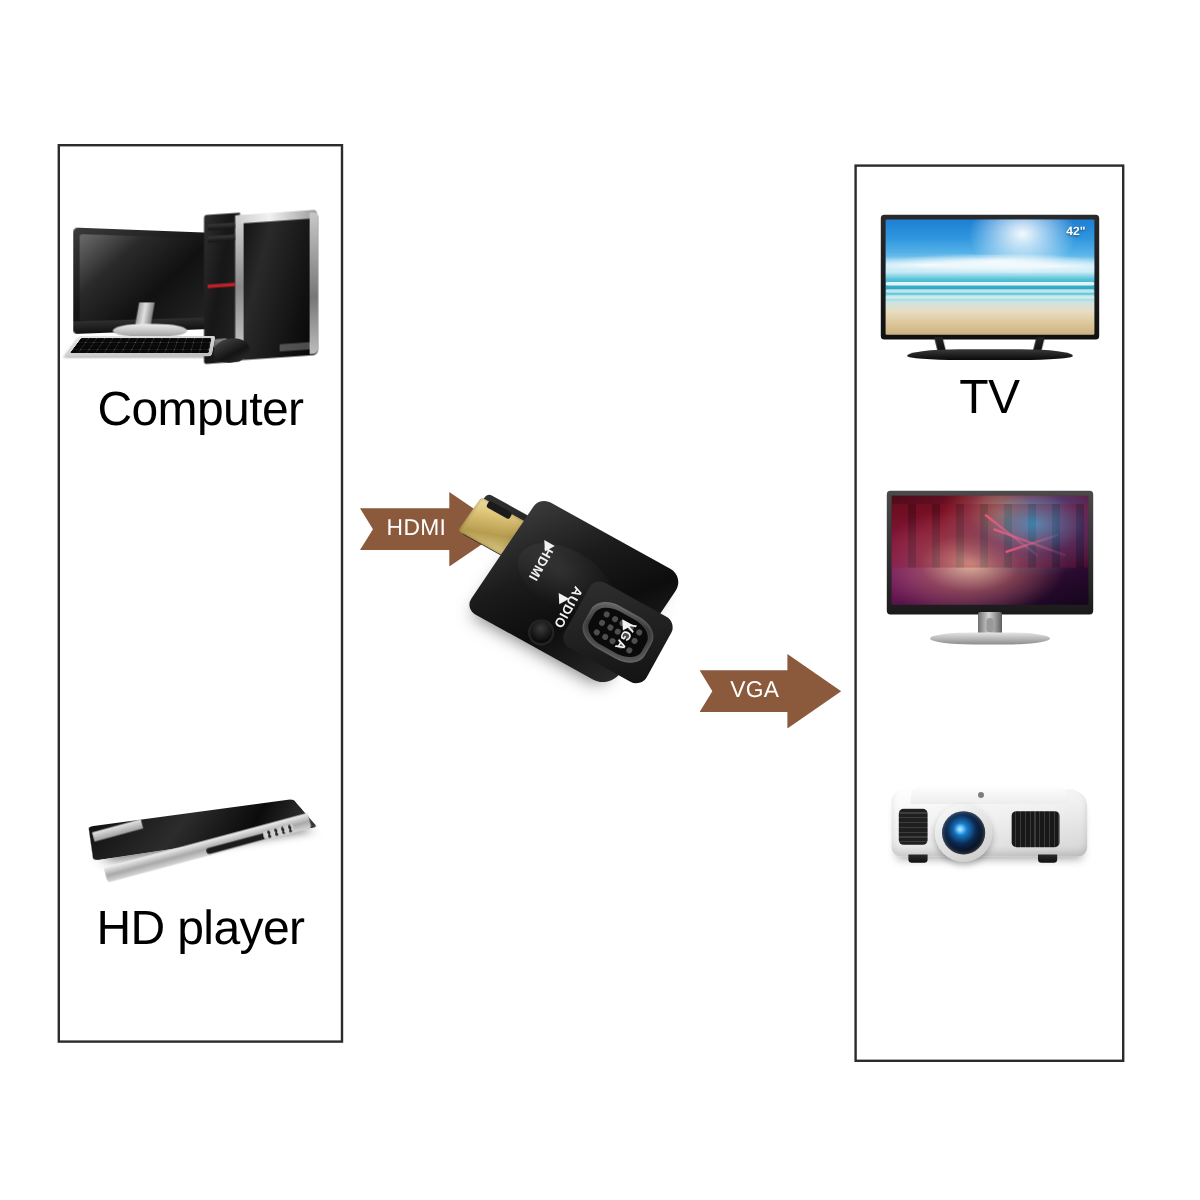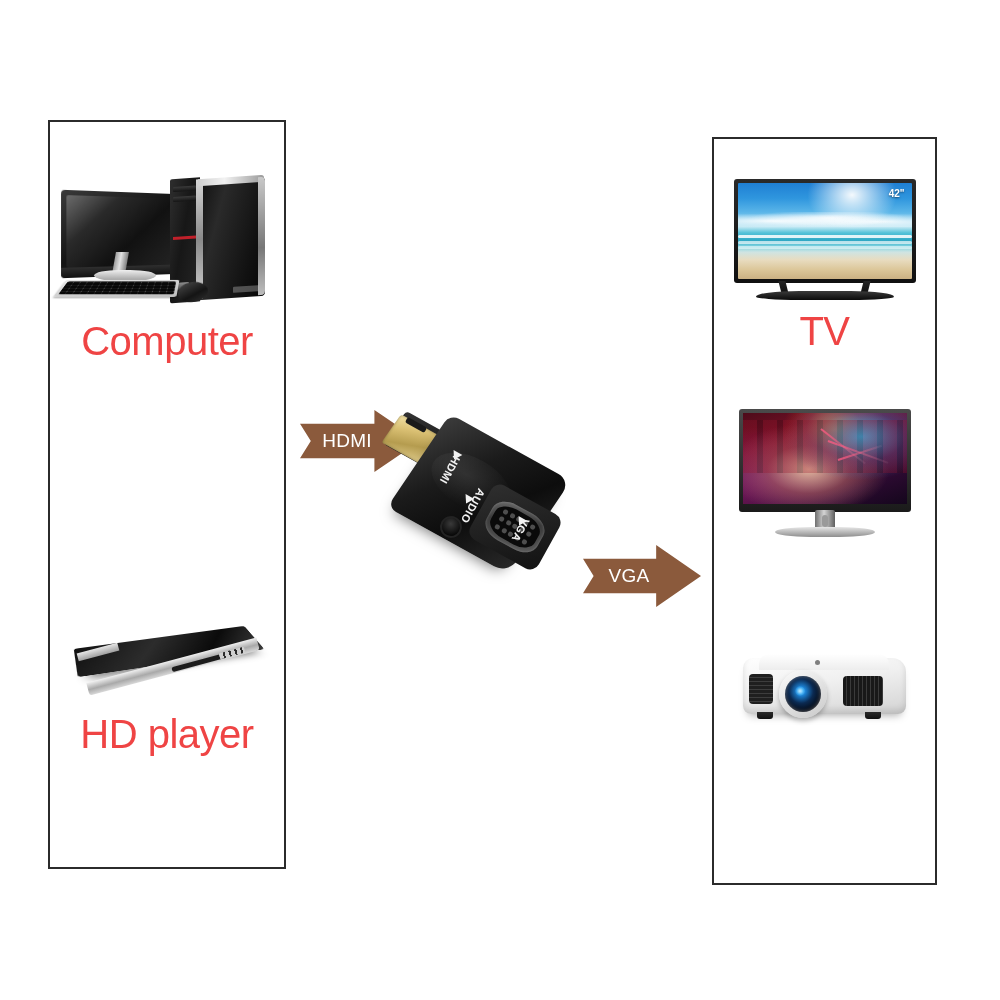--- a/index.html
+++ b/index.html
@@ -30,21 +30,21 @@
     position: absolute;
     left: 0;
     width: 100%;
     text-align: center;
   }
   .device-caption {
     font-size: 40px;
     font-weight: 400;
     letter-spacing: -0.5px;
     line-height: 1;
-    color: #ef4444;
+    color: #000000;
     white-space: nowrap;
   }
 
   
   #block-computer { top: 48px; }
   .computer-art {
     position: relative;
     width: 215px;
     height: 135px;
     margin: 0 auto 16px auto;
@@ -166,21 +166,21 @@
   .mouse {
     position: absolute;
     left: 118px; top: 112px;
     width: 30px; height: 20px;
     background: linear-gradient(160deg,#4a4a4a,#141414 60%,#303030);
     border-radius: 50% 50% 46% 46%;
     transform: rotate(-8deg);
   }
 
   
-  #block-hdplayer { top: 488px; }
+  #block-hdplayer { top: 528px; }
   .player-art {
     position: relative;
     width: 200px;
     height: 92px;
     margin: 0 auto 12px auto;
   }
   .player-body {
     position: absolute;
     left: 10px; top: 14px;
     width: 184px; height: 50px;

